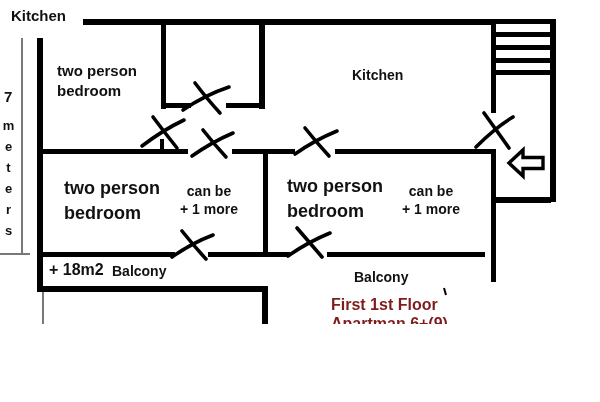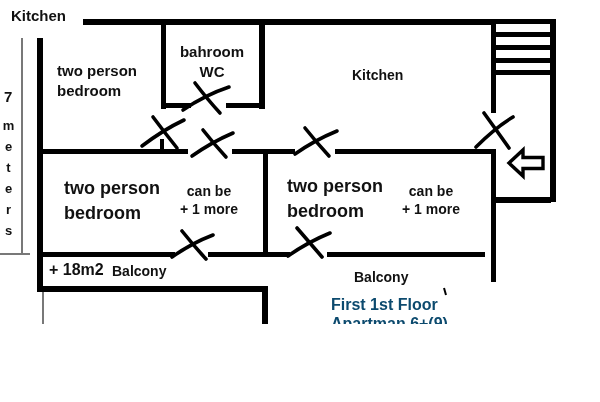--- a/index.html
+++ b/index.html
@@ -94,24 +94,20 @@
   <div class="lbl" style="left:11px;top:7px;font-size:15px;">Kitchen</div>
 
   <div class="lbl" style="left:4px;top:88px;font-size:15px;">7</div>
   <div class="vtext" style="left:1px;top:118px;font-size:13px;">meters</div>
 
   <div class="lbl" style="left:57px;top:61px;font-size:15px;line-height:20px;">
     <div>two person</div>
     <div>bedroom</div>
   </div>
 
-  <div class="lbl ctr" style="left:162px;top:42px;width:100px;font-size:15px;line-height:20px;">
-    <div>bahroom</div>
-    <div>WC</div>
-  </div>
 
   <div class="lbl" style="left:352px;top:67px;font-size:14px;">Kitchen</div>
 
   <div class="lbl" style="left:64px;top:176px;font-size:18px;line-height:25px;">
     <div>two person</div>
     <div>bedroom</div>
   </div>
   <div class="lbl ctr" style="left:176px;top:182px;width:66px;font-size:14px;line-height:18px;">
     <div>can be</div>
     <div>+ 1 more</div>
@@ -124,21 +120,21 @@
   <div class="lbl ctr" style="left:398px;top:182px;width:66px;font-size:14px;line-height:18px;">
     <div>can be</div>
     <div>+ 1 more</div>
   </div>
 
   <div class="lbl" style="left:49px;top:260px;font-size:16px;">+ 18m2</div>
   <div class="lbl" style="left:112px;top:263px;font-size:14px;">Balcony</div>
 
   <div class="lbl" style="left:354px;top:269px;font-size:14px;">Balcony</div>
 
-  <div class="lbl" style="left: 331px; top: 295px; font-size: 16px; line-height: 19px; color: #0c4a6e;">
+  <div class="lbl" style="left: 331px; top: 295px; font-size: 16px; line-height: 19px; color: #7f1d1d;">
     <div>First 1st Floor</div>
     <div>Apartman 6+(9)</div>
   </div>
 
   <div class="lbl" style="left:484px;top:283px;font-size:14px;line-height:16px;">
   </div>
 
   <div class="lbl" style="left:129px;top:349px;font-size:14px;">8 meters</div>
 </div>
 

